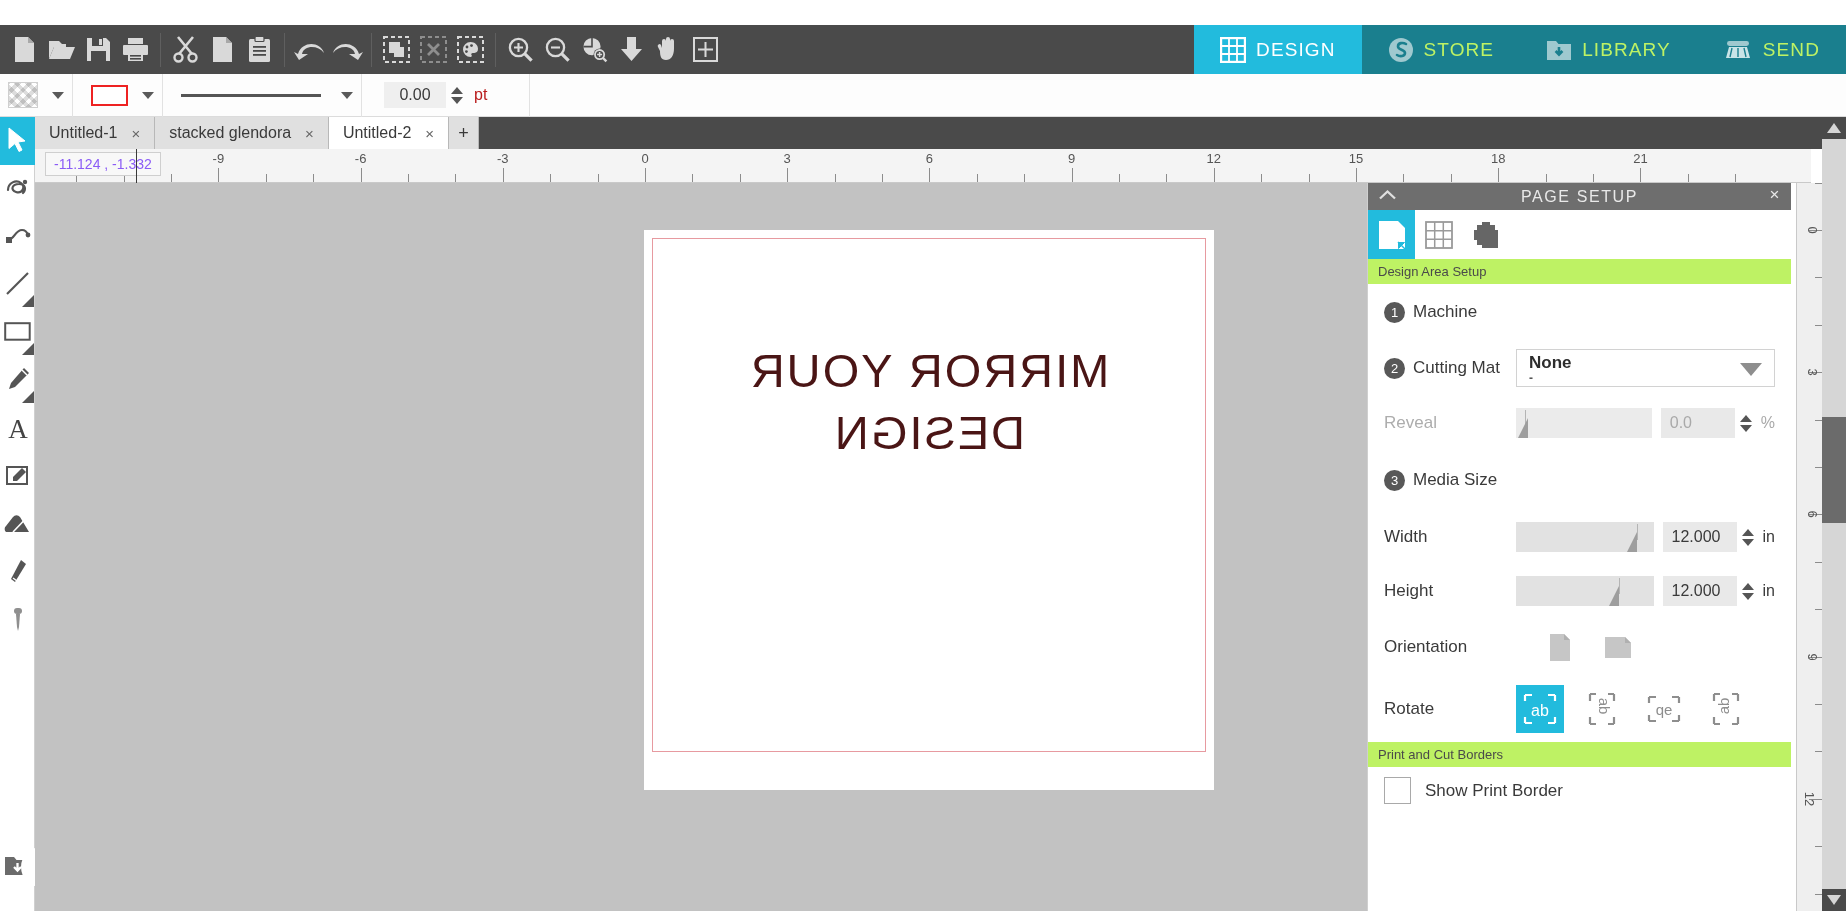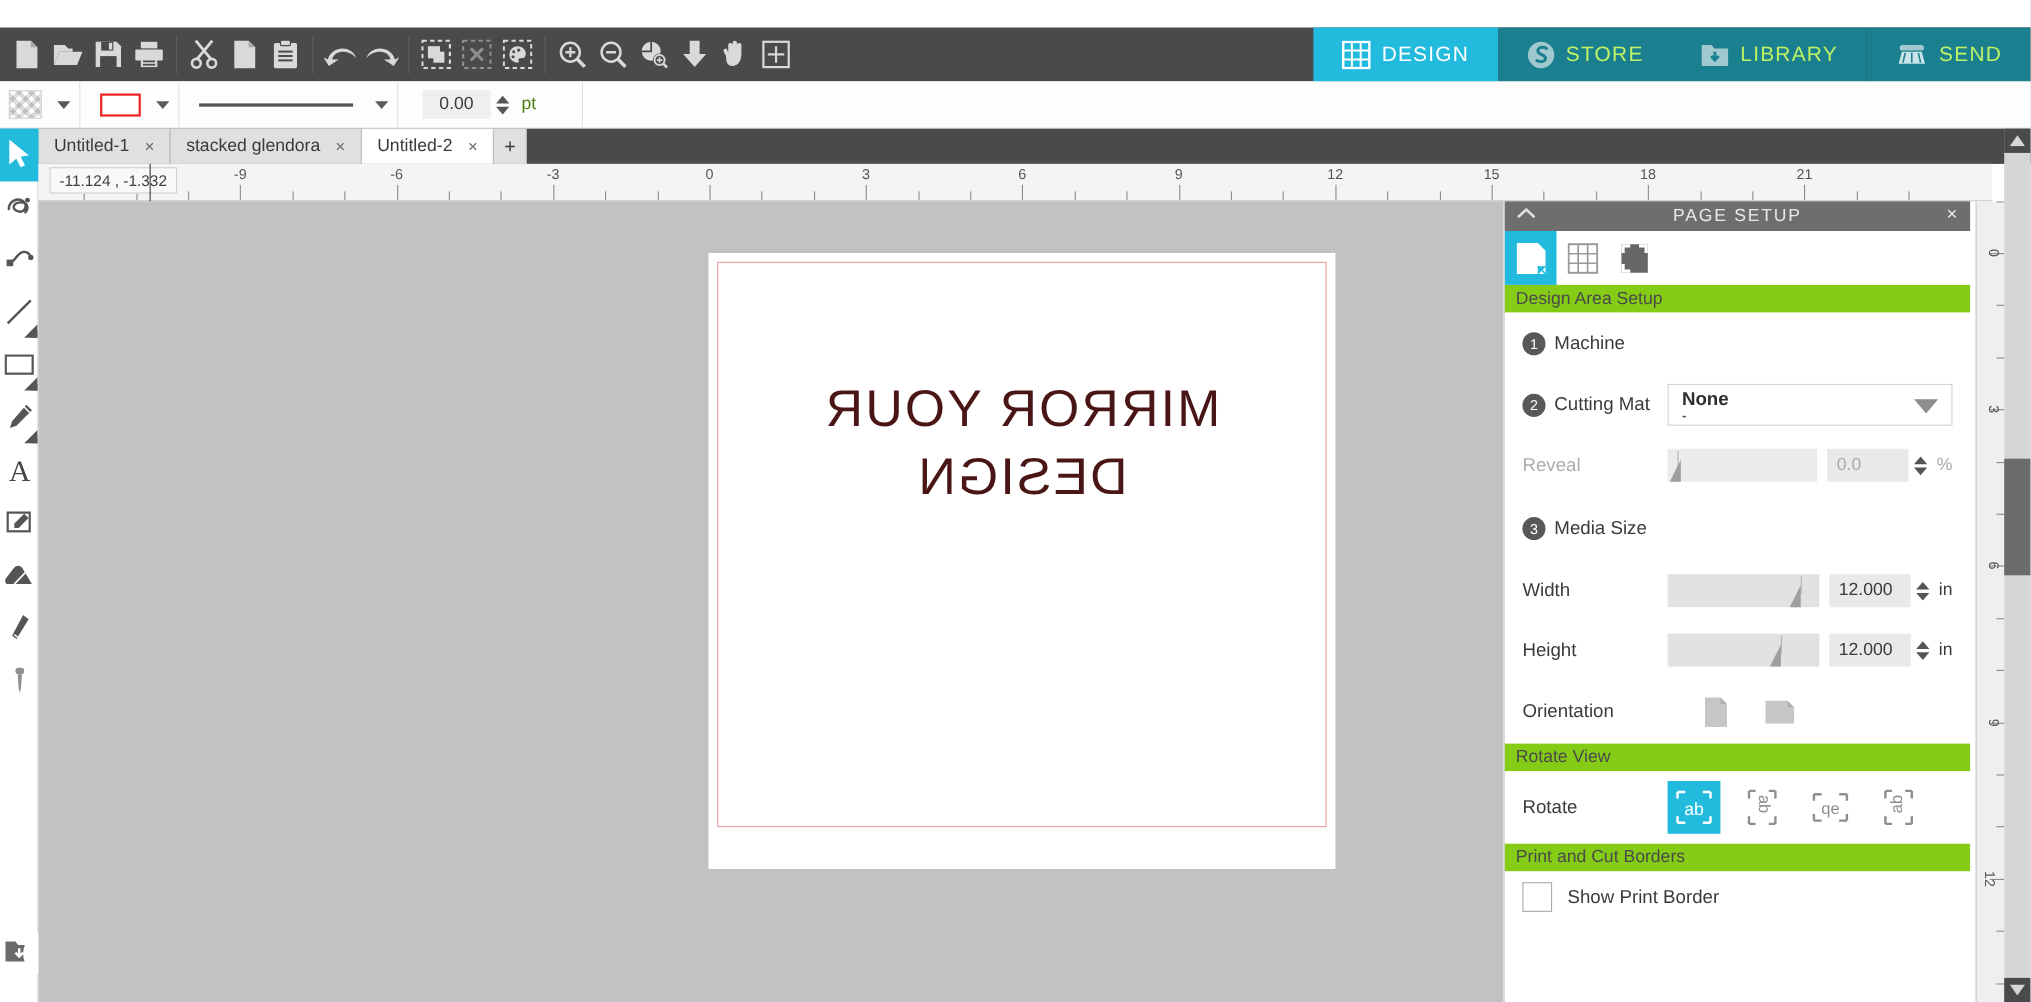--- a/index.html
+++ b/index.html
@@ -68,21 +68,21 @@
     border-top:7px solid #5a5a5a; cursor:pointer;
   }
   .stroke-preview { width:140px; height:0; border-top:3px solid #555; }
   .num-field {
     width:62px; height:26px; background:#efefef; display:flex; align-items:center;
     justify-content:center; font-size:16px; color:#3a3a3a;
   }
   .spin { display:flex; flex-direction:column; gap:3px; margin-left:5px; cursor:pointer;}
   .spin .up { width:0;height:0;border-left:6px solid transparent;border-right:6px solid transparent;border-bottom:7px solid #555; }
   .spin .dn { width:0;height:0;border-left:6px solid transparent;border-right:6px solid transparent;border-top:7px solid #555; }
-  .unit { margin-left:11px; font-size:16px; color:#4d7c0f; }
+  .unit { margin-left:11px; font-size:16px; color:#b91c1c; }
 
   
   .docstrip {
     position:absolute; top:117px; left:0; width:1846px; height:32px;
     background:#4a4a4a; display:flex; align-items:stretch;
   }
   .doc-corner { width:35px; background:#22bbdd; }
   .doc-tab {
     display:flex; align-items:center; gap:14px; padding:0 14px;
     background:#e0e0e0; color:#3a3a3a; font-size:16px;
@@ -133,21 +133,21 @@
   .rh-tick { position:absolute; bottom:0; width:1px; background:#8c8c8c; }
   .rh-lab  { position:absolute; top:2px; font-size:13px; color:#555; transform:translateX(-50%); }
   .rv-tick { position:absolute; right:0; height:1px; background:#8c8c8c; }
   .rv-lab  {
     position:absolute; right:6px; font-size:13px; color:#555;
     transform:translateY(-50%) rotate(90deg); transform-origin:center;
   }
   .coord-badge {
     position:absolute; top:152px; left:45px; height:24px;
     background:#f8f8f8; border:1px solid #cfcfcf; padding:2px 8px;
-    font-size:14px; color:#404040; display:flex; align-items:center; gap:4px; z-index:6;
+    font-size:14px; color:#8b5cf6; display:flex; align-items:center; gap:4px; z-index:6;
   }
   .cursor-line { position:absolute; top:149px; left:136px; width:1px; height:34px; background:#3a3a3a; z-index:7; }
 
   
   .canvas {
     position:absolute; top:183px; left:35px; width:1332px; height:728px;
     background:#c2c2c2; overflow:hidden;
   }
   .page-sheet {
     position:absolute; left:609px; top:47px; width:570px; height:560px;
@@ -175,22 +175,22 @@
     height:27px; background:#6e6e6e; color:#e9e9e9;
     display:flex; align-items:center; justify-content:center; position:relative;
     font-size:16px; letter-spacing:1.6px;
   }
   .panel-head .collapse { position:absolute; left:10px; top:4px; cursor:pointer; }
   .panel-head .close { position:absolute; right:10px; top:2px; font-size:17px; cursor:pointer; }
   .panel-iconrow { height:49px; display:flex; align-items:center; background:#fff; }
   .pi-btn { width:47px; height:49px; display:flex; align-items:center; justify-content:center; cursor:pointer; }
   .pi-btn.active { background:#22bbdd; }
   .section-label {
-    height:25px; background:#84cc16; display:flex; align-items:center;
-    padding-left:10px; font-size:16px; color:#4a4a4a;
+    height:25px; background:#bef264; display:flex; align-items:center;
+    padding-left:10px; font-size:13px; color:#4a4a4a;
   }
   .row { display:flex; align-items:center; padding:0 16px; }
   .row-label { width:132px; font-size:17px; color:#3a3a3a; display:flex; align-items:center; gap:8px;}
   .row-label.dim { color:#adadad; }
   .numcircle {
     width:21px;height:21px;border-radius:50%;background:#585858;color:#fff;
     font-size:13px;display:flex;align-items:center;justify-content:center;flex:0 0 auto;
   }
   .select {
     position:relative; flex:1 1 auto; height:38px; border:1px solid #d2d2d2;
@@ -775,21 +775,20 @@
       </div>
       <div style="width:14px"></div>
       <div class="orient-btn">
         <svg width="28" height="22" viewBox="0 0 28 22">
             <path d="M1 1h20l6 6v15H1z" fill="#c6c6c6"></path>
             <path d="M21 1v6h6" fill="#b0b0b0"></path>
           </svg>
       </div>
     </div>
 
-    <div class="section-label">Rotate View</div>
 
     <div class="row" style="height:66px">
       <div class="row-label">Rotate</div>
       <div class="rot-btn active">
         <svg width="36" height="34" viewBox="0 0 36 34">
           <path d="M3 3h7M3 3v6M33 3h-7M33 3v6M3 31h7M3 31v-6M33 31h-7M33 31v-6" stroke="#fff" stroke-width="2.2" fill="none"></path>
           <text x="18" y="24" font-family="Liberation Sans, sans-serif" font-size="16" fill="#fff" text-anchor="middle">ab</text>
         </svg>
       </div>
       <div class="rot-btn">

